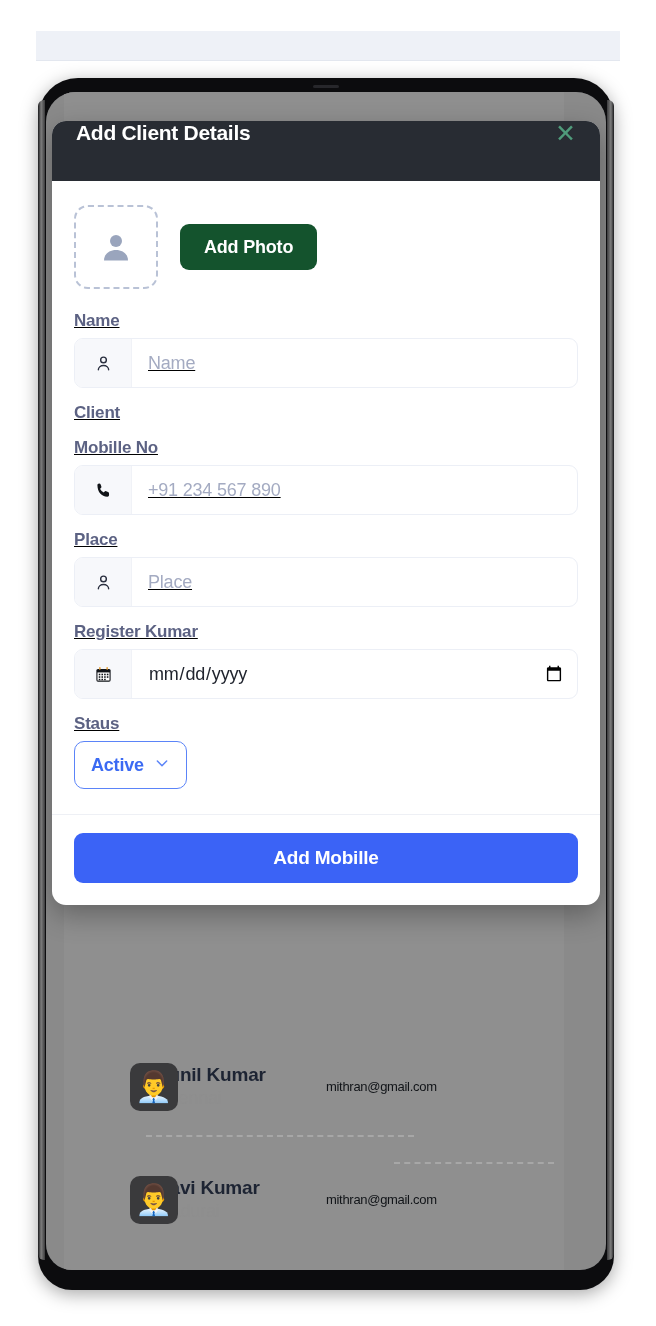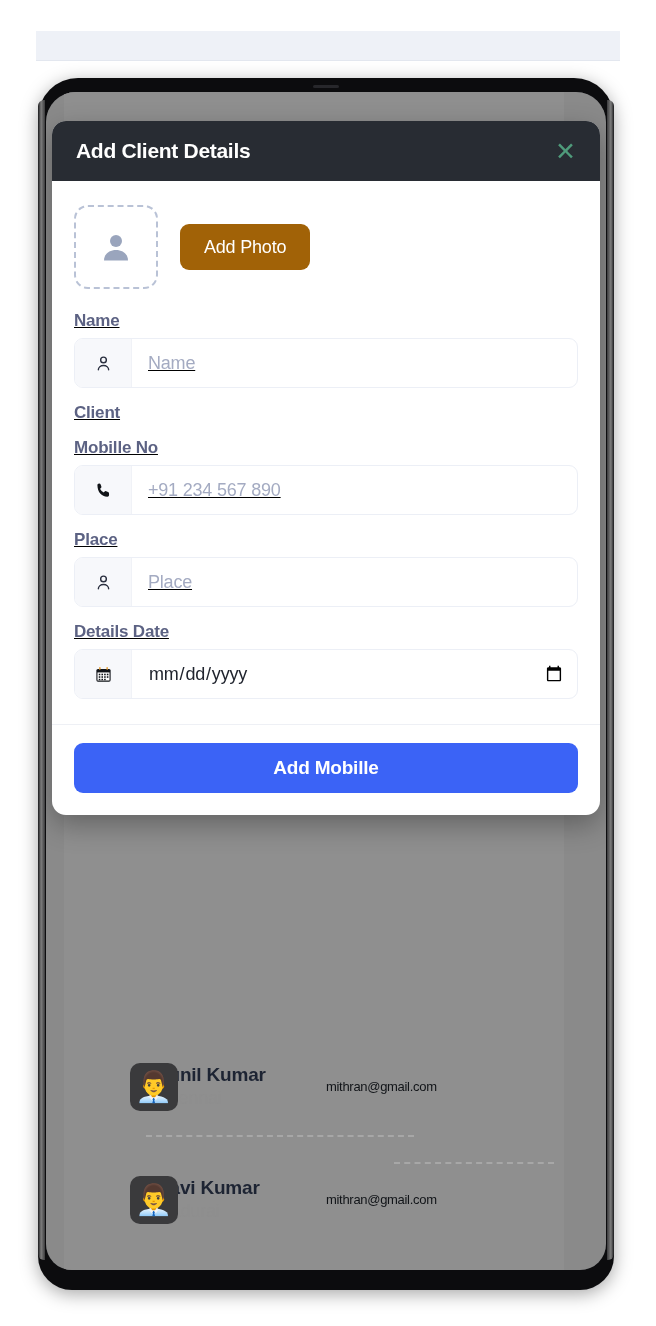--- a/index.html
+++ b/index.html
@@ -160,21 +160,21 @@
     width: 548px;
     background: #ffffff;
     border-radius: 14px;
     overflow: hidden;
     box-shadow: 0 10px 28px rgba(0,0,0,0.30);
   }
   .modal-header {
     height: 60px;
     background: #282c33;
     display: flex;
-    align-items: center;
+    align-items: flex-start;
     justify-content: space-between;
     padding: 0 22px 0 24px;
     box-sizing: border-box;
   }
   .modal-title {
     color: #ffffff;
     font-size: 21px;
     font-weight: 700;
     letter-spacing: -0.3px;
   }
@@ -207,28 +207,28 @@
     border: 2px dashed #b9c2d6;
     border-radius: 14px;
     display: flex;
     align-items: center;
     justify-content: center;
     box-sizing: border-box;
     cursor: pointer;
   }
   .photo-drop svg { width: 36px; height: 36px; }
   .btn-photo {
-    background: #a16207;
+    background: #14532d;
     color: #fff;
     border: none;
     border-radius: 9px;
     height: 46px;
     padding: 0 24px;
     font-size: 18px;
-    font-weight: 400;
+    font-weight: 700;
     letter-spacing: -0.2px;
     cursor: pointer;
     font-family: "Liberation Sans", sans-serif;
   }
 
   
   .field { margin-bottom: 15px; text-decoration: underline; }
   .field-label {
     display: block;
     font-size: 17px;
@@ -409,21 +409,21 @@
               <svg viewBox="0 0 24 24" fill="none" stroke="#2b3040" stroke-width="1.8" stroke-linecap="round" stroke-linejoin="round" aria-hidden="true">
                 <circle cx="12" cy="7.5" r="3.6"></circle>
                 <path d="M5.5 20c0-3.3 2.9-5.4 6.5-5.4s6.5 2.1 6.5 5.4"></path>
               </svg>
             </span>
             <input type="text" placeholder="Place" style="">
           </div>
         </div>
 
         <div class="field">
-          <label class="field-label">Details Date</label>
+          <label class="field-label">Register Kumar</label>
           <div class="input-group">
             <span class="input-prefix">
               <svg viewBox="0 0 24 24" aria-hidden="true">
                 <rect x="3" y="5" width="18" height="16" rx="2" fill="#111418"></rect>
                 <rect x="4.4" y="9.4" width="15.2" height="10.2" fill="#ffffff"></rect>
                 <g fill="#111418">
                   <rect x="6" y="11" width="2" height="2"></rect>
                     <rect x="9.4" y="11" width="2" height="2"></rect>
                   <rect x="12.8" y="11" width="2" height="2"></rect>
                     <rect x="16.2" y="11" width="2" height="2"></rect>
@@ -436,20 +436,31 @@
                   <rect x="12.8" y="17.4" width="2" height="1.8"></rect>
                 </g>
                 <rect x="6.4" y="2.6" width="2" height="3.6" rx="1" fill="#e8a33d"></rect>
                 <rect x="15.6" y="2.6" width="2" height="3.6" rx="1" fill="#e8a33d"></rect>
               </svg>
             </span>
             <input type="date" placeholder="dd-mm-yyyy" style="">
           </div>
         </div>
 
+        <div class="field">
+          <label class="field-label">Staus</label>
+          <div class="select-wrap">
+            <span class="select-value">Active</span>
+            <span class="select-chev">
+              <svg width="16" height="16" viewBox="0 0 24 24" fill="none" stroke="#5b84f8" stroke-width="2.2" stroke-linecap="round" stroke-linejoin="round" aria-hidden="true">
+                <path d="M5 9l7 7 7-7"></path>
+              </svg>
+            </span>
+          </div>
+        </div>
 
       </div>
 
       <div class="modal-footer">
         <button class="btn-submit">Add Mobille</button>
       </div>
 
     </div>
   </div>
 </div>

